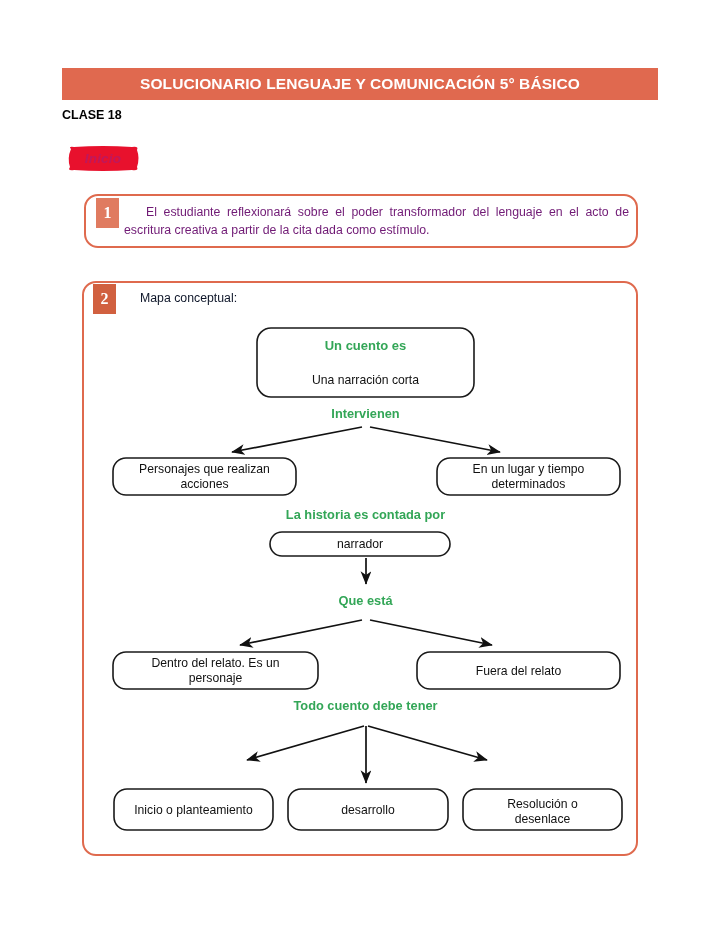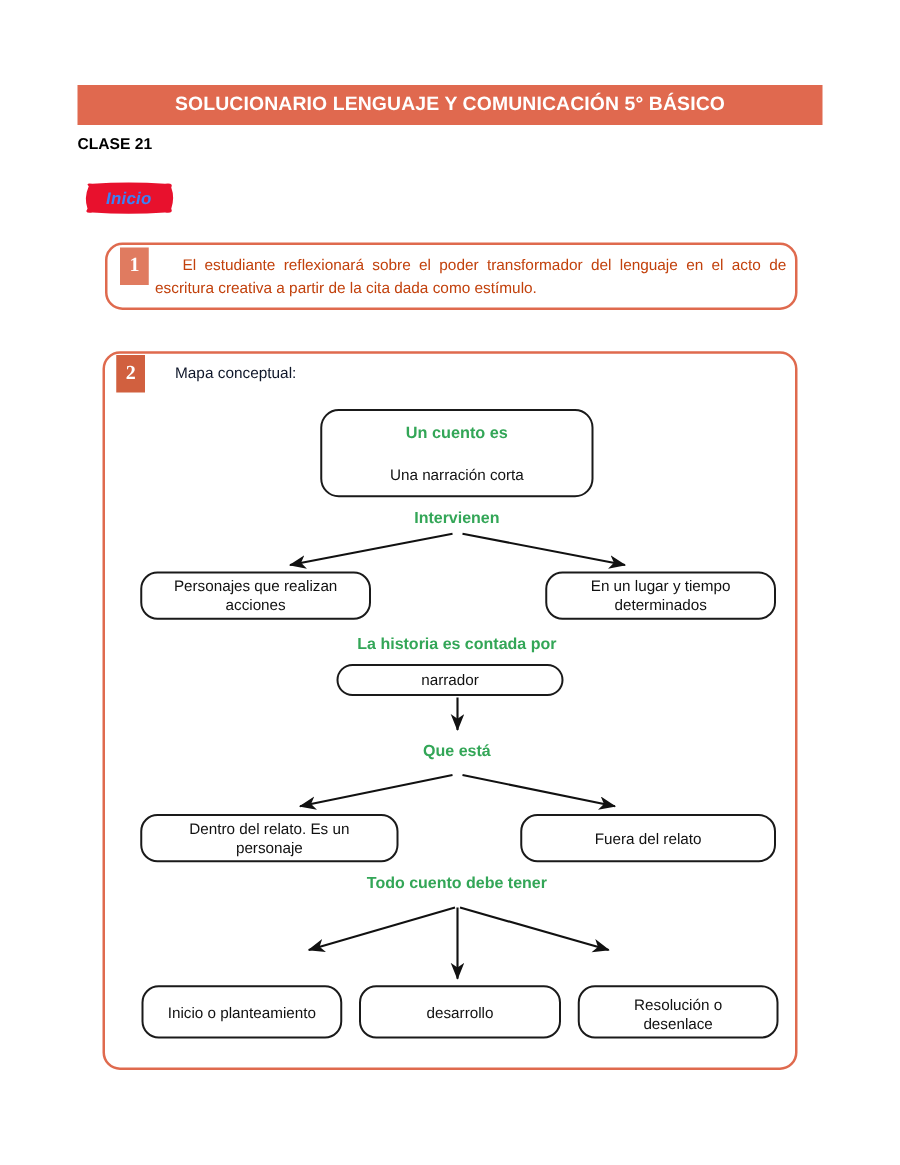--- a/index.html
+++ b/index.html
@@ -57,21 +57,21 @@
   .inicio-badge svg { display: block; }
   .inicio-text {
     position: absolute;
     left: 0;
     top: 0;
     width: 78px;
     height: 27px;
     display: flex;
     align-items: center;
     justify-content: center;
-    color: #3b82f6;
+    color: #be185d;
     font-size: 13.5px;
     font-weight: bold;
     font-style: italic;
     letter-spacing: 0.2px;
   }
 
   
   .card1 {
     position: absolute;
     left: 84px;
@@ -85,21 +85,21 @@
   }
   .card1-text {
     position: absolute;
     left: 124px;
     top: 203px;
     width: 505px;
     font-size: 12.3px;
     line-height: 18px;
     text-align: justify;
     text-indent: 22px;
-    color: #c2410c;
+    color: #701a75;
   }
 
   
   .card2 {
     position: absolute;
     left: 82px;
     top: 281px;
     width: 556px;
     height: 575px;
     border: 2.5px solid #DF6A4E;
@@ -179,21 +179,21 @@
     fill: none;
   }
 </style>
 </head>
 <body>
 
 <div class="header-bar">
   <div class="header-title">SOLUCIONARIO LENGUAJE Y COMUNICACIÓN 5° BÁSICO</div>
 </div>
 
-<div class="clase-label">CLASE 21</div>
+<div class="clase-label">CLASE 18</div>
 
 <div class="inicio-badge">
   <svg width="78" height="27" viewBox="0 0 78 27" xmlns="http://www.w3.org/2000/svg">
     <path d="M7,4 Q4,1 10,2 Q39,0 68,2 Q75,1 73,5 Q76,13 73,22 Q75,26 68,25 Q39,27 10,25 Q3,26 6,22 Q3,13 7,4 Z" fill="#E8112D"></path>
   </svg>
   <div class="inicio-text">Inicio</div>
 </div>
 
 <div class="card1"></div>
 <div class="num-badge badge1">1</div>

